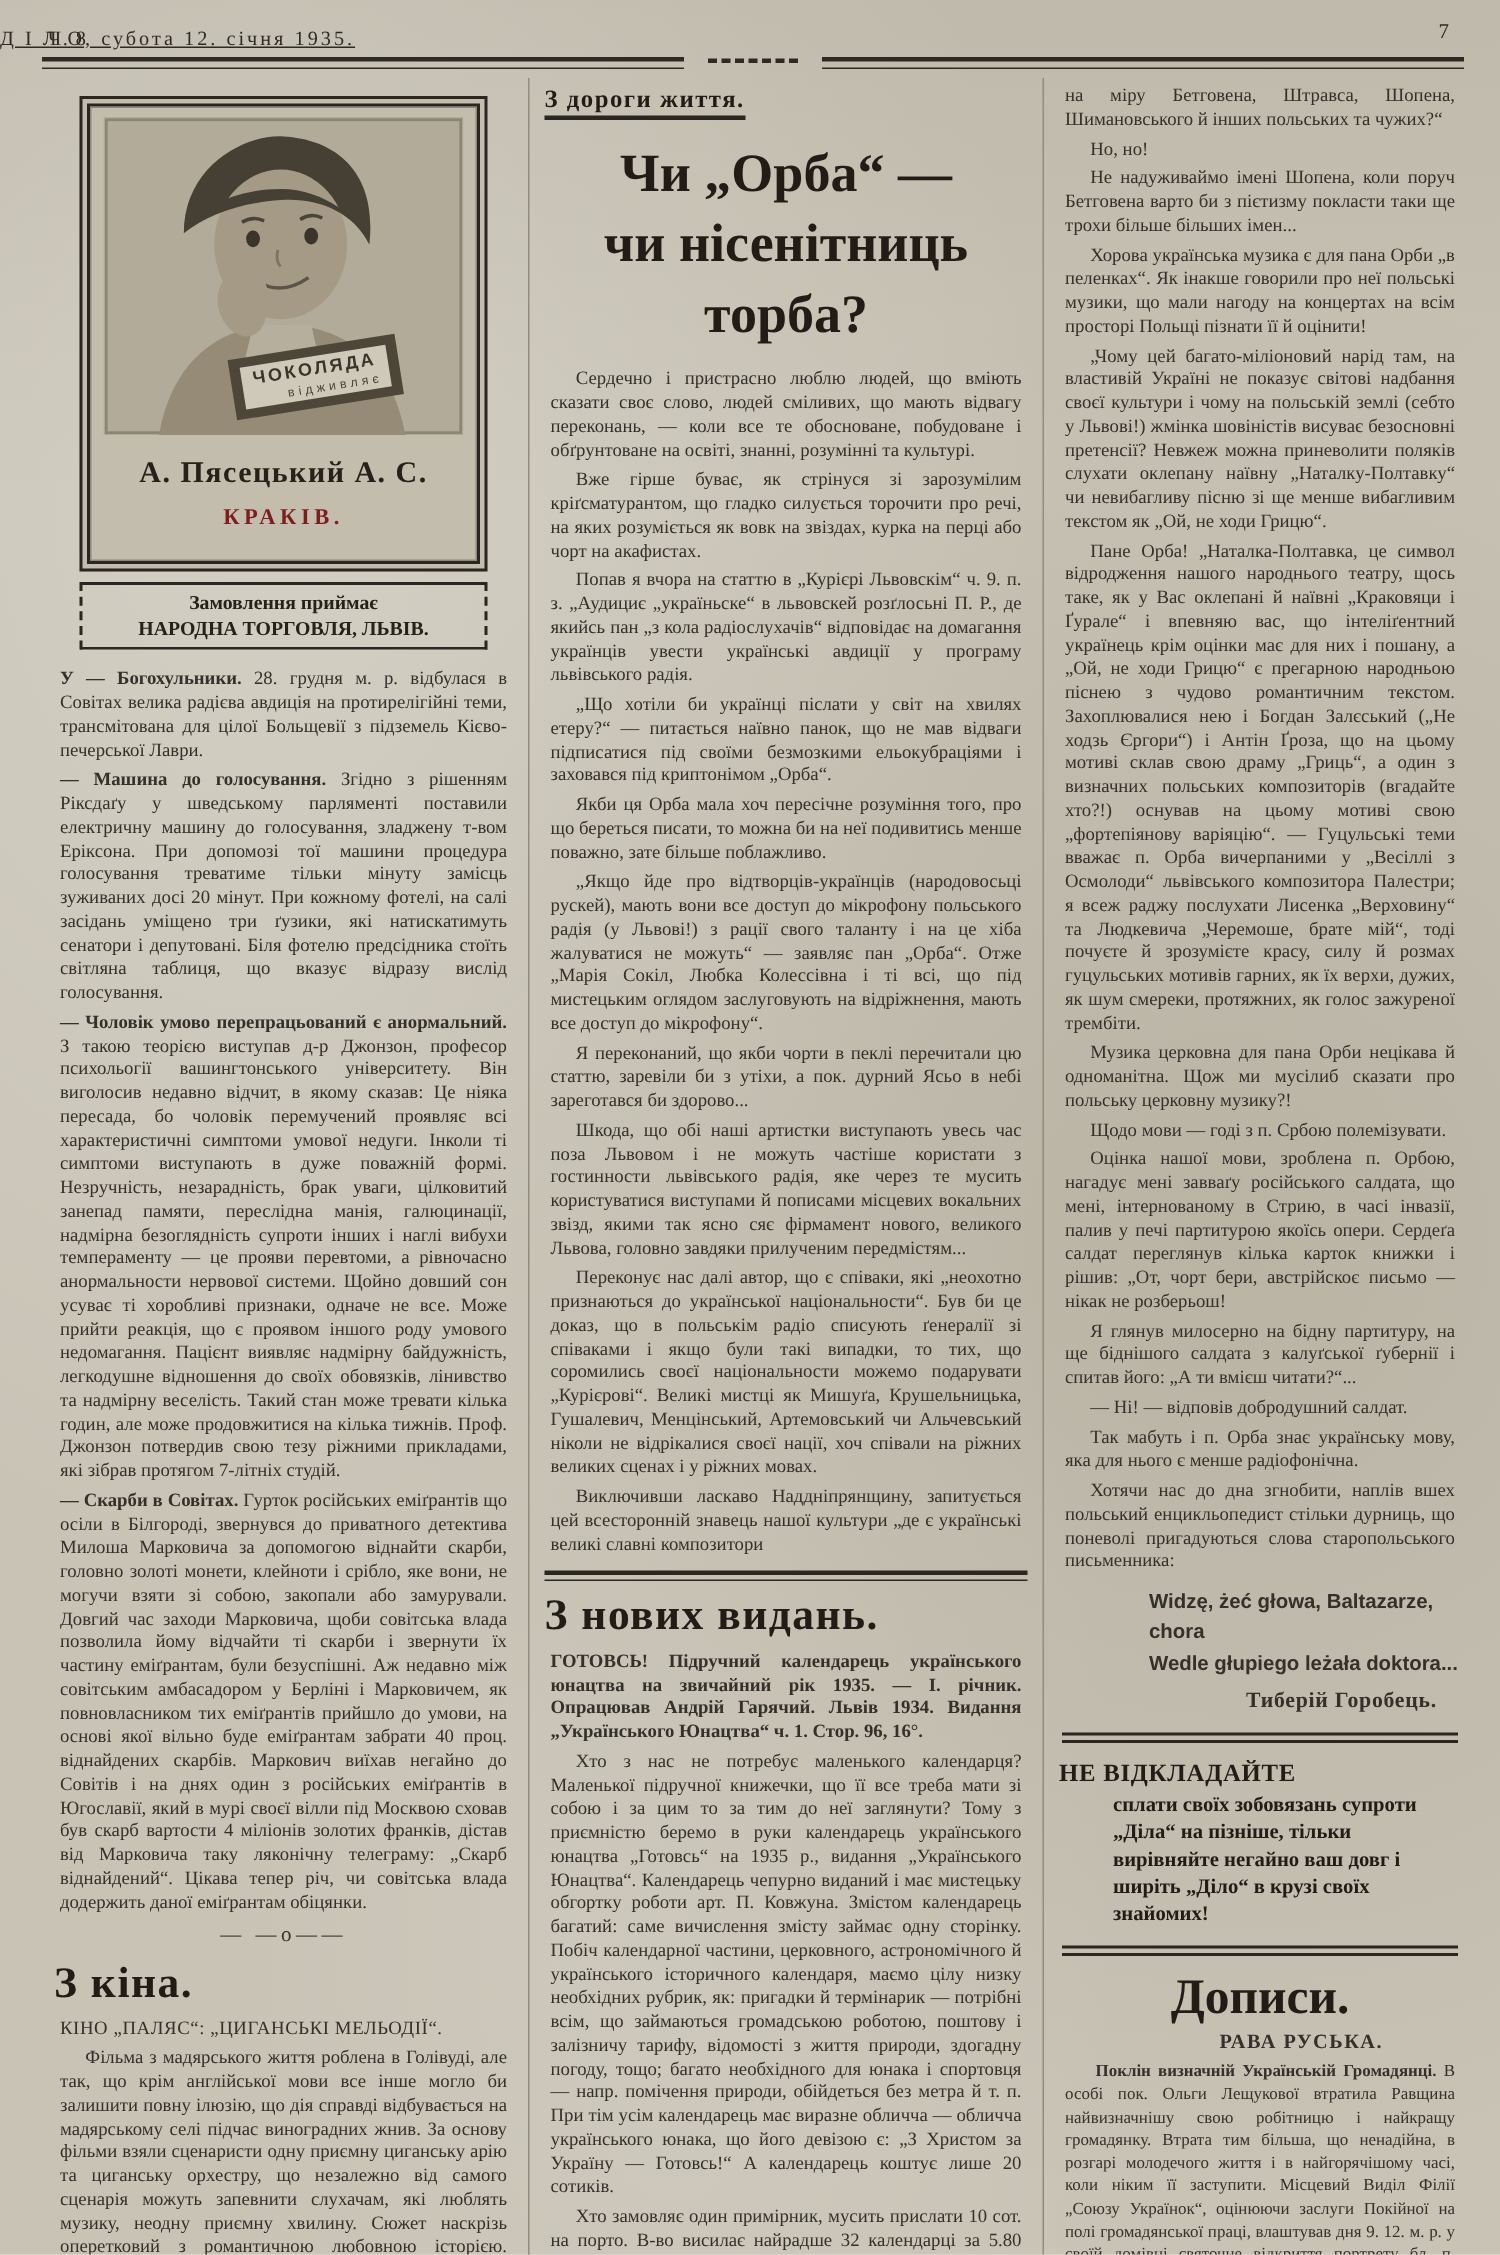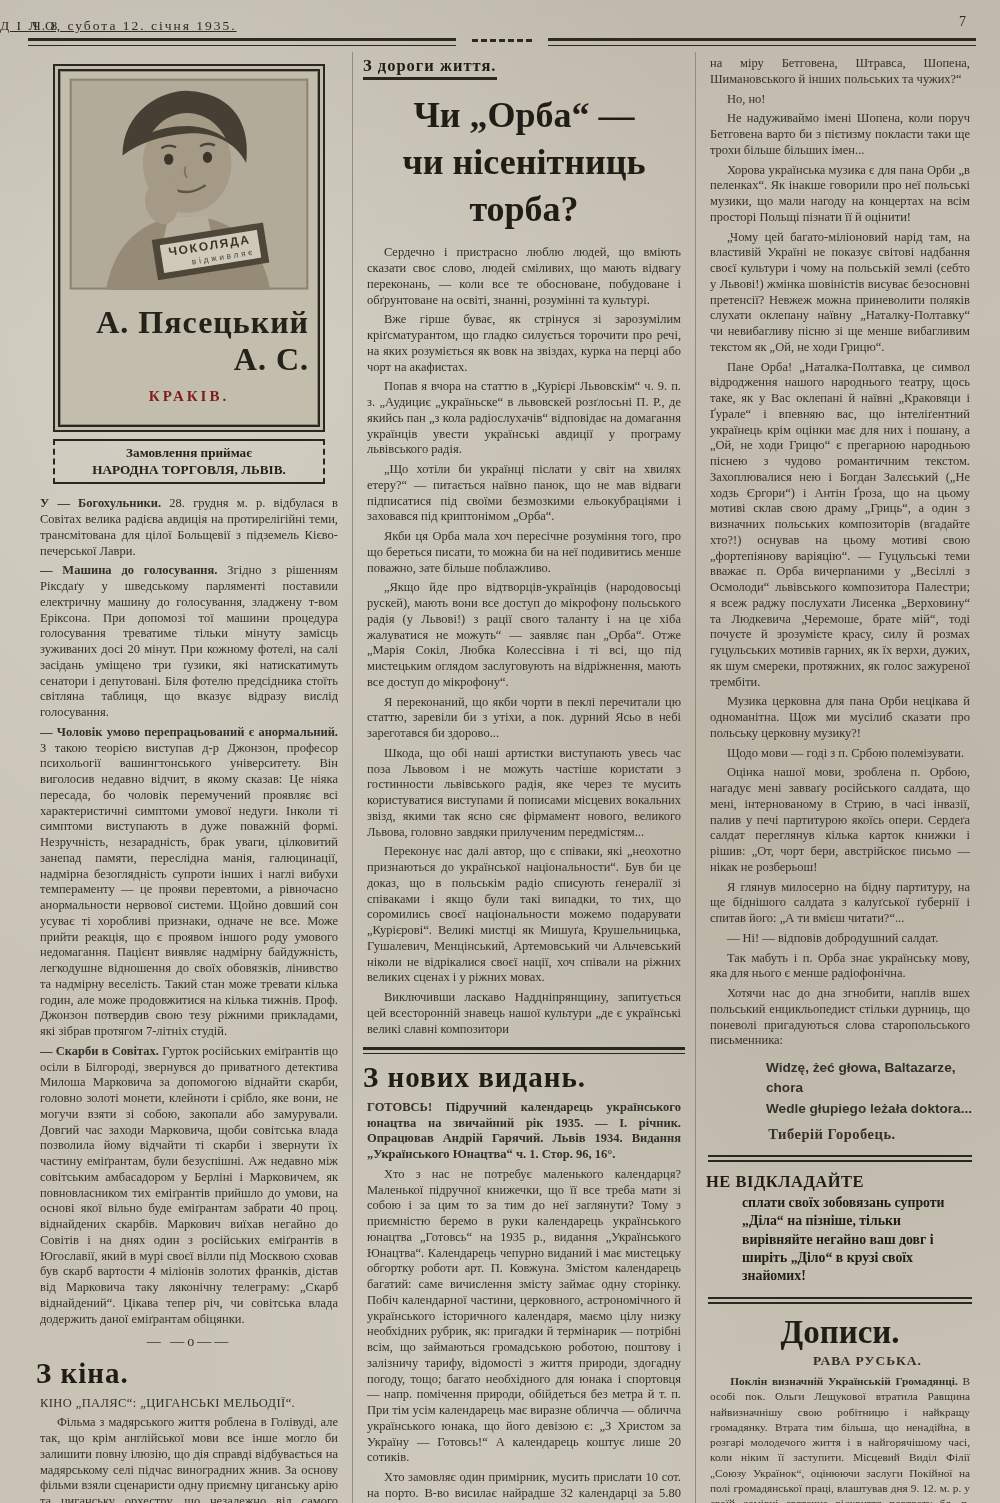--- a/index.html
+++ b/index.html
@@ -31,40 +31,40 @@
   
   .col p{margin:4px; text-align:justify; font-size:12.5px; line-height:1.26; text-indent:1.35em;}
   .noindent{text-indent:0 !important;}
   .lead{font-weight:bold;}
   .b{font-weight:bold;}
   .center{text-align:center !important;}
   
   .ad{width:272px; margin:12px auto 12px auto;}
   .ad-frame{border:7px double #2a2620; padding:7px 9px 4px; background:#c3bdae; box-shadow:inset 0 0 0 1px #8f887a;}
   .ad-frame svg{display:block; width:100%; height:auto;}
-  .ad-name{font-size:32px; font-weight:bold; text-align:right; margin-top:14px; letter-spacing:1px; color:#262219;}
+  .ad-name{font-size:20px; font-weight:bold; text-align:center; margin-top:14px; letter-spacing:1px; color:#262219;}
   .ad-city{font-size:15px; font-weight:bold; text-align:center; margin:10px 0 16px; letter-spacing:3px; color:#7f1d1d;}
   .ad-order{border:2px solid #2a2620; border-left-style:dashed; border-right-style:dashed; margin-top:7px; padding:4px 2px; text-align:center; font-weight:bold; font-size:13.2px; line-height:1.25; color:#262219;}
   
   .news{margin-top:8px;}
   .news p{margin-bottom:1px;}
   .marker{font-weight:bold;}
   .o-divider{text-align:center; letter-spacing:3px; margin:7px 0 0; font-size:14px;}
   .big-heading{font-size:29px; font-weight:bold; margin:8px 0 7px; color:#211d16; letter-spacing:1px; line-height:1.05;}
   .kino-sub{font-size:13.2px; letter-spacing:.4px; margin-bottom:3px;}
   
   .sec-label{display:inline-block; font-weight:bold; font-size:16.5px; letter-spacing:1px; color:#211d16; border-bottom:3px solid #2a2620; padding-bottom:1px; margin:4px 0 2px;}
   .headline{text-align:center; font-size:36px; font-weight:bold; line-height:1.3; margin:10px 0 13px; color:#211d16;}
   .rule-heavy{border-top:3px solid #2a2620; border-bottom:1px solid #2a2620; height:3px; margin:10px 0 6px;}
   .rule-double{border-top:2px solid #2a2620; border-bottom:2px solid #2a2620; height:3px; margin:12px 2px 10px;}
   .rule-dash{border-top:2px dashed #2a2620; margin:11px 6px 9px;}
   .appeal{font-size:13.6px; line-height:1.38;}
   
   .quote{margin:9px 0 4px 60px; font-weight:bold; font-size:13.6px; line-height:1.5; font-family:"Liberation Sans","DejaVu Sans",sans-serif;}
-  .signature{text-align:center; padding-right:16px; font-weight:bold; font-size:14.5px; margin-top:7px; letter-spacing:.5px;}
+  .signature{text-align:right; padding-right:16px; font-weight:bold; font-size:14.5px; margin-top:7px; letter-spacing:.5px;}
   .notice{margin:8px 0 4px;}
   .notice-title{font-size:16.5px; font-weight:bold; letter-spacing:.5px; color:#211d16;}
   .notice-body{padding-left:36px; font-size:13.8px; font-weight:bold; line-height:1.32; margin-top:2px; color:#211d16;}
   .dopysy-heading{text-align:center; font-size:33px; font-weight:bold; margin:10px 0 2px; color:#211d16;}
   .dateline{text-align:right; padding-right:52px; font-weight:bold; font-size:13.5px; letter-spacing:1px; margin-bottom:5px;}
   .small-p{font-size:11.3px !important; line-height:1.35 !important; text-indent:1.8em !important;}
 </style>
 </head>
 <body>
 

